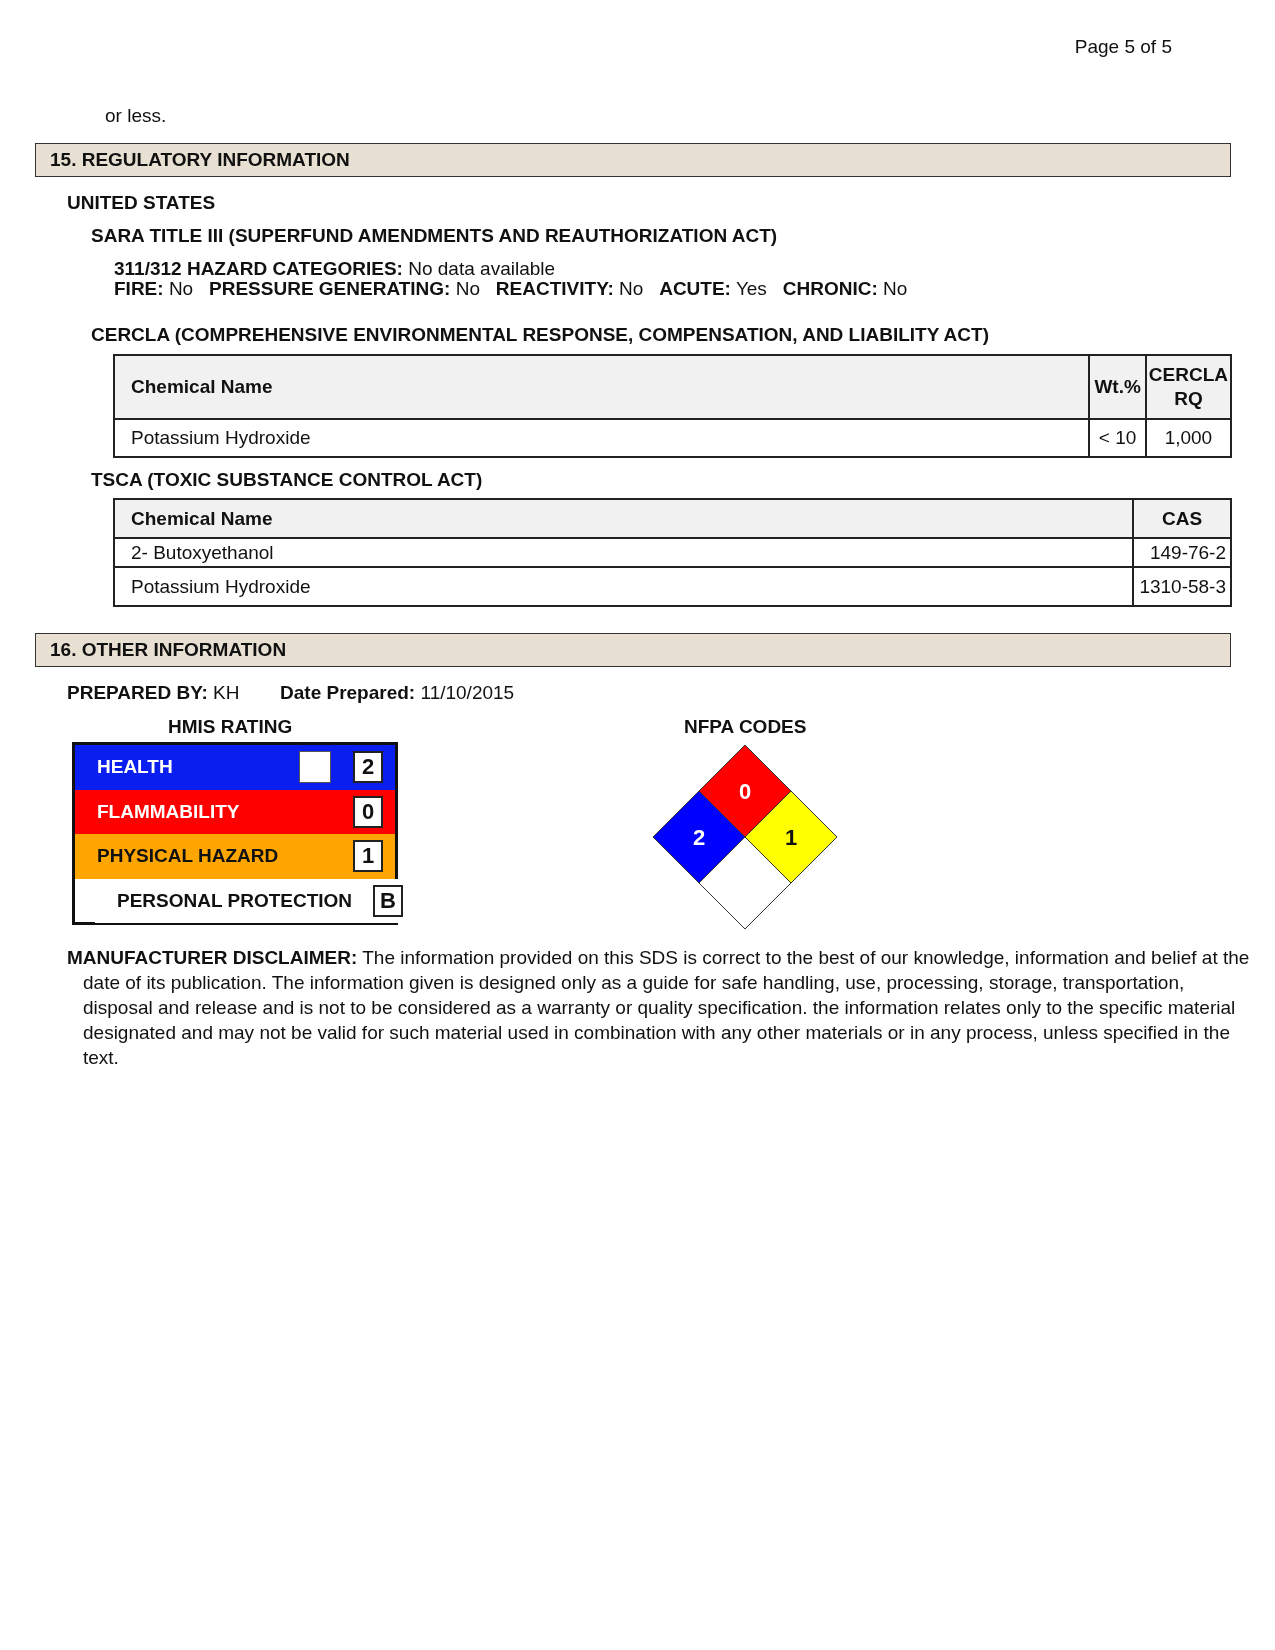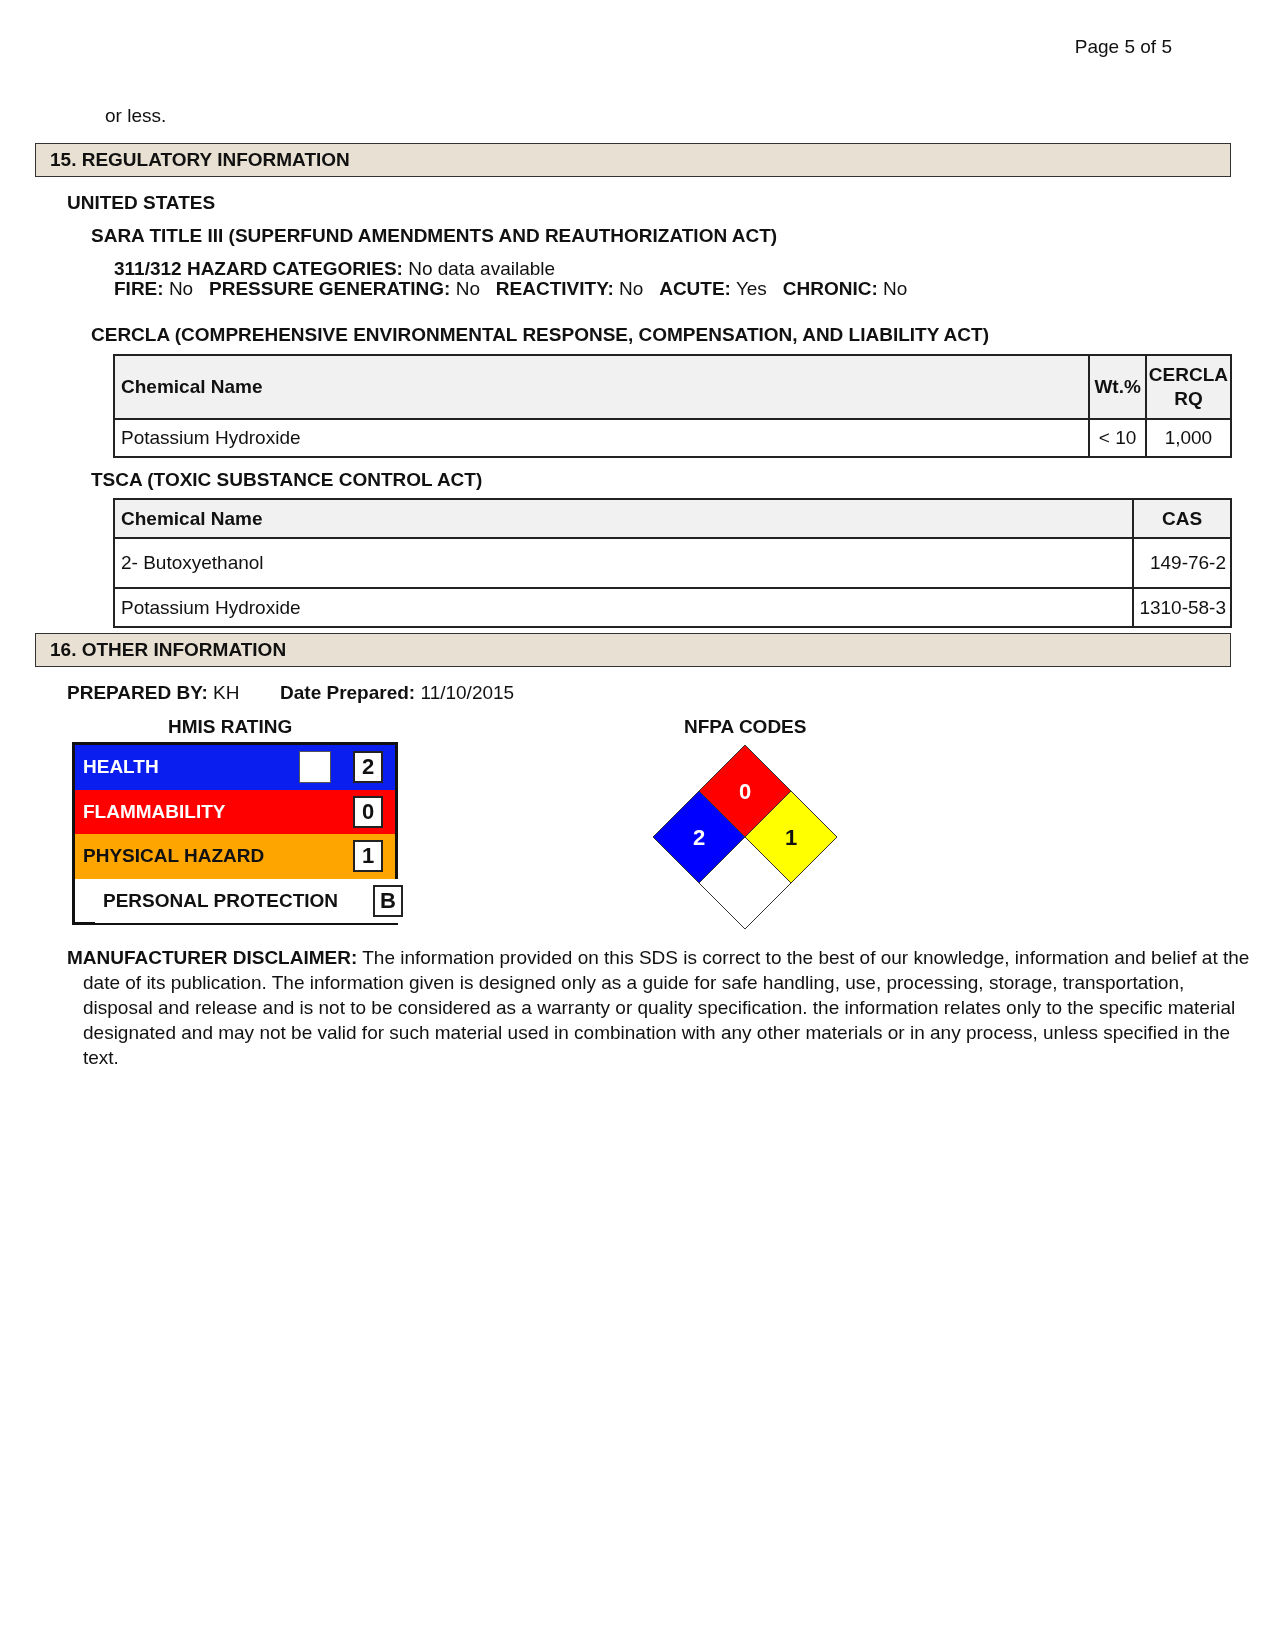--- a/index.html
+++ b/index.html
@@ -4,25 +4,25 @@
 <style>
   html, body { margin: 0; padding: 0; background: #ffffff; }
   body { width: 1275px; height: 1650px; position: relative; font-family: "Liberation Sans", sans-serif; color: #111; overflow: hidden; }
   .abs { position: absolute; }
   .page-num { right: 103px; top: 36px; font-size: 19px; }
   .cont { left: 105px; top: 105px; font-size: 19px; }
   .sec-head { left: 35px; width: 1196px; height: 34px; background: #e8e0d2; border: 1.5px solid #333; box-sizing: border-box; font-weight: bold; font-size: 19px; line-height: 32px; padding-left: 14px; }
   .line { font-size: 19px; white-space: nowrap; }
   .b { font-weight: bold; }
   table.grid { border-collapse: collapse; font-size: 19px; position: absolute; }
-  table.grid td, table.grid th { border: 2px solid #222; padding: 0 6px; }
+  table.grid td, table.grid th { border: 2px solid #222; padding: 0 16px; }
   table.grid th { background: #f1f1f1; font-weight: bold; text-align: left; }
   .hmis-title { left: 168px; top: 716px; font-size: 19px; font-weight: bold; }
   .hmis { left: 72px; top: 742px; width: 326px; height: 183px; border: 3px solid #111; box-sizing: border-box; }
-  .hmis-row { position: absolute; left: 0; width: 320px; height: 44.5px; font-weight: bold; font-size: 19px; line-height: 44px; padding-left: 8px; box-sizing: border-box; }
+  .hmis-row { position: absolute; left: 0; width: 320px; height: 44.5px; font-weight: bold; font-size: 19px; line-height: 44px; padding-left: 22px; box-sizing: border-box; }
   .hmis-box { position: absolute; right: 12px; top: 6px; width: 30px; height: 32px; background: #fff; border: 2px solid #222; box-sizing: border-box; color: #111; text-align: center; line-height: 28px; font-size: 22px; }
   .hmis-extra { position: absolute; right: 64px; top: 6px; width: 32px; height: 32px; background: #fff; border: 1px solid #555; box-sizing: border-box; }
   .nfpa-title { left: 684px; top: 716px; font-size: 19px; font-weight: bold; }
   .disclaimer { left: 67px; top: 945px; width: 1170px; font-size: 19px; line-height: 25px; text-indent: 0; }
 </style>
 </head>
 <body>
 
 <div class="abs page-num">Page 5 of 5</div>
 <div class="abs cont">or less.</div>
@@ -67,21 +67,21 @@
   </table>
 
 <div class="abs line b" style="left:91px; top:469px;">TSCA (TOXIC SUBSTANCE CONTROL ACT)</div>
 
 <table class="grid" style="left:113px; top:498px; width:1119px;">
   <tbody>
       <tr style="height:39px;">
     <th>Chemical Name</th>
     <th style="width:88px; text-align:center; padding:0 4px;">CAS</th>
   </tr>
-  <tr style="height:50px;">
+  <tr style="height:29px;">
     <td>2- Butoxyethanol</td>
     <td style="text-align:right; padding:0 4px;">149-76-2</td>
   </tr>
   <tr style="height:39px;">
     <td>Potassium Hydroxide</td>
     <td style="text-align:right; padding:0 4px;">1310-58-3</td>
   </tr>
 </tbody>
   </table>
 

